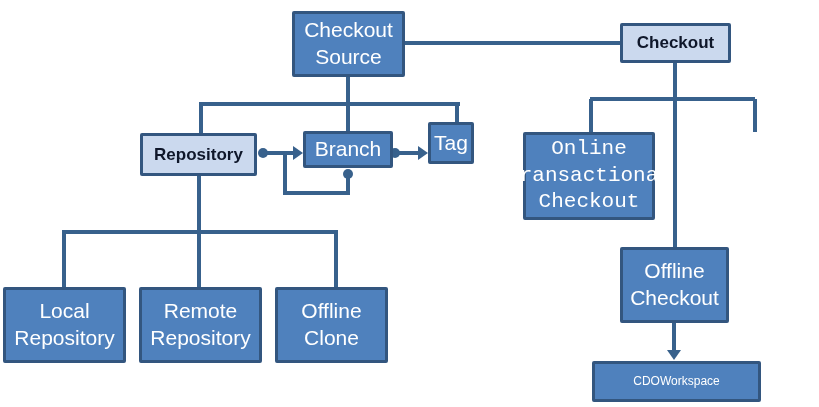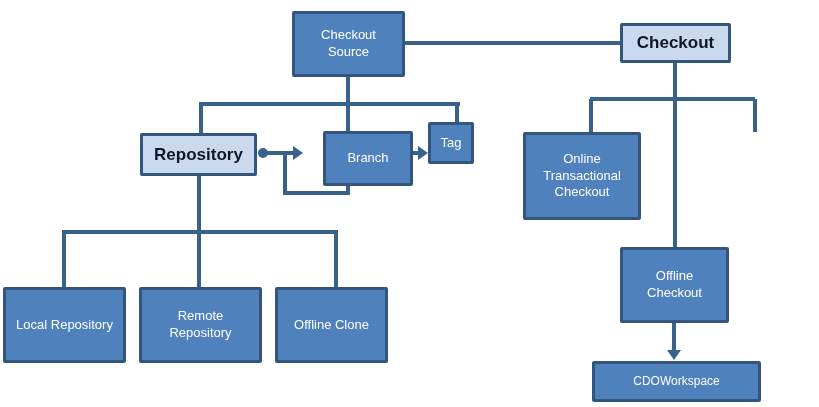--- a/index.html
+++ b/index.html
@@ -16,44 +16,44 @@
     text-align:center;
     box-sizing:border-box;
     border:3px solid #33567f;
     border-radius:2px;
     line-height:1.28;
     padding:1px 4px;
   }
   .node.dark{
     background:#4f81bd;
     color:#ffffff;
-    font-size:13px;
+    font-size:21px;
   }
   .node.light{
     background:#cbd9ee;
     color:#0f172a;
     font-weight:bold;
     font-size:17px;
   }
   .line{position:absolute;background:#38618c;}
   .dot{position:absolute;width:10px;height:10px;border-radius:50%;background:#38618c;}
   .arr-r{position:absolute;width:0;height:0;
     border-top:7px solid transparent;border-bottom:7px solid transparent;
     border-left:10px solid #38618c;}
   .arr-d{position:absolute;width:0;height:0;
     border-left:7px solid transparent;border-right:7px solid transparent;
     border-top:10px solid #38618c;}
 
   
   #n-checkout-source{left:292px;top:11px;width:113px;height:66px;}
   #n-checkout{left:620px;top:23px;width:111px;height:40px;}
   #n-repository{left:140px;top:133px;width:117px;height:43px;}
-  #n-branch{left:303px;top:131px;width:90px;height:55px;margin-left:20px;}
+  #n-branch{left:303px;top:131px;width:90px;height:37px;}
   #n-tag{left:428px;top:122px;width:46px;height:42px;}
-  #n-otc{left:523px;top:132px;width:118px;height:88px;}
+  #n-otc{left:523px;top:132px;width:132px;height:88px;font-family:Liberation Mono, monospace;}
   #n-ohc{left:693px;top:132px;width:125px;height:88px;}
   #n-offline-checkout{left:620px;top:247px;width:109px;height:76px;}
   #n-cdoworkspace{left:592px;top:361px;width:169px;height:41px;font-size:12px;}
   #n-local-repository{left:3px;top:287px;width:123px;height:76px;}
   #n-remote-repository{left:139px;top:287px;width:123px;height:76px;}
   #n-offline-clone{left:275px;top:287px;width:113px;height:76px;}
 </style>
 </head>
 <body>
 

